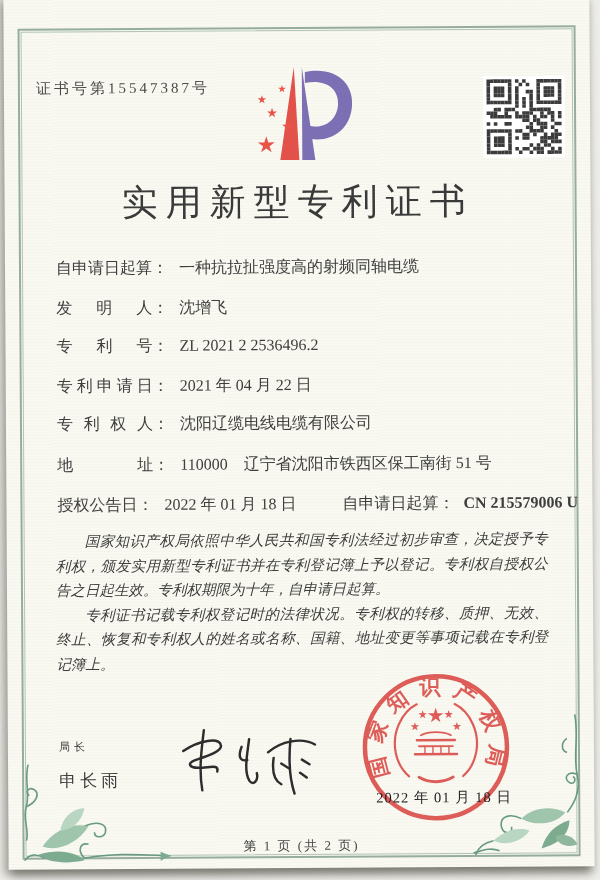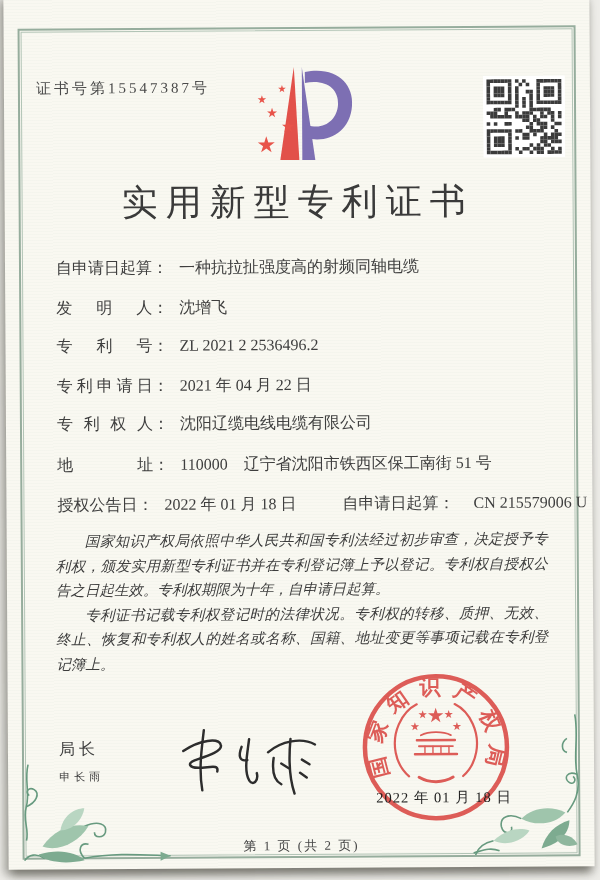--- a/index.html
+++ b/index.html
@@ -38,29 +38,29 @@
     position:absolute;left:51px;font-size:16px;color:#3e3e3e;white-space:nowrap;
   }
   .lbl{
     display:inline-block;width:96px;text-align:justify;text-align-last:justify;
     vertical-align:bottom;
   }
   .lbl-plain{display:inline-block;vertical-align:bottom;font-family:Liberation Mono, monospace;}
   .colon{display:inline-block;}
   .val{margin-left:11px;}
   .grant{margin-left:46px;}
-  .grant .val{margin-left:19px;}
+  .grant .val{margin-left:9px;font-weight:bold;}
   .paras{
     position:absolute;left:49px;top:536px;width:492px;
     font-size:14.5px;line-height:24.5px;color:#3d3d3d;text-align:justify;
     font-style:italic;
   }
   .paras p{margin:0;text-indent:2em;}
-  .director-title{position:absolute;left:51px;top:746px;font-size:16px;letter-spacing:4px;color:#3d3d3d;}
-  .director-name{position:absolute;left:51px;top:776px;font-size:11px;letter-spacing:4px;color:#3d3d3d;}
+  .director-title{position:absolute;left:51px;top:746px;font-size:11px;letter-spacing:4px;color:#3d3d3d;}
+  .director-name{position:absolute;left:51px;top:776px;font-size:17px;letter-spacing:4px;color:#3d3d3d;}
   .signature{position:absolute;left:142px;top:730px;width:172px;height:80px;}
   .orn{position:absolute;}
   .orn-bl{left:6px;bottom:4px;width:160px;height:105px;}
   .orn-br{right:10px;bottom:8px;width:115px;height:150px;}
   .seal{
     position:absolute;left:351px;top:679px;width:154px;height:154px;
     mix-blend-mode:multiply;opacity:0.93;
   }
   .seal-date{
     position:absolute;left:368px;top:797px;font-size:14.5px;letter-spacing:1px;

